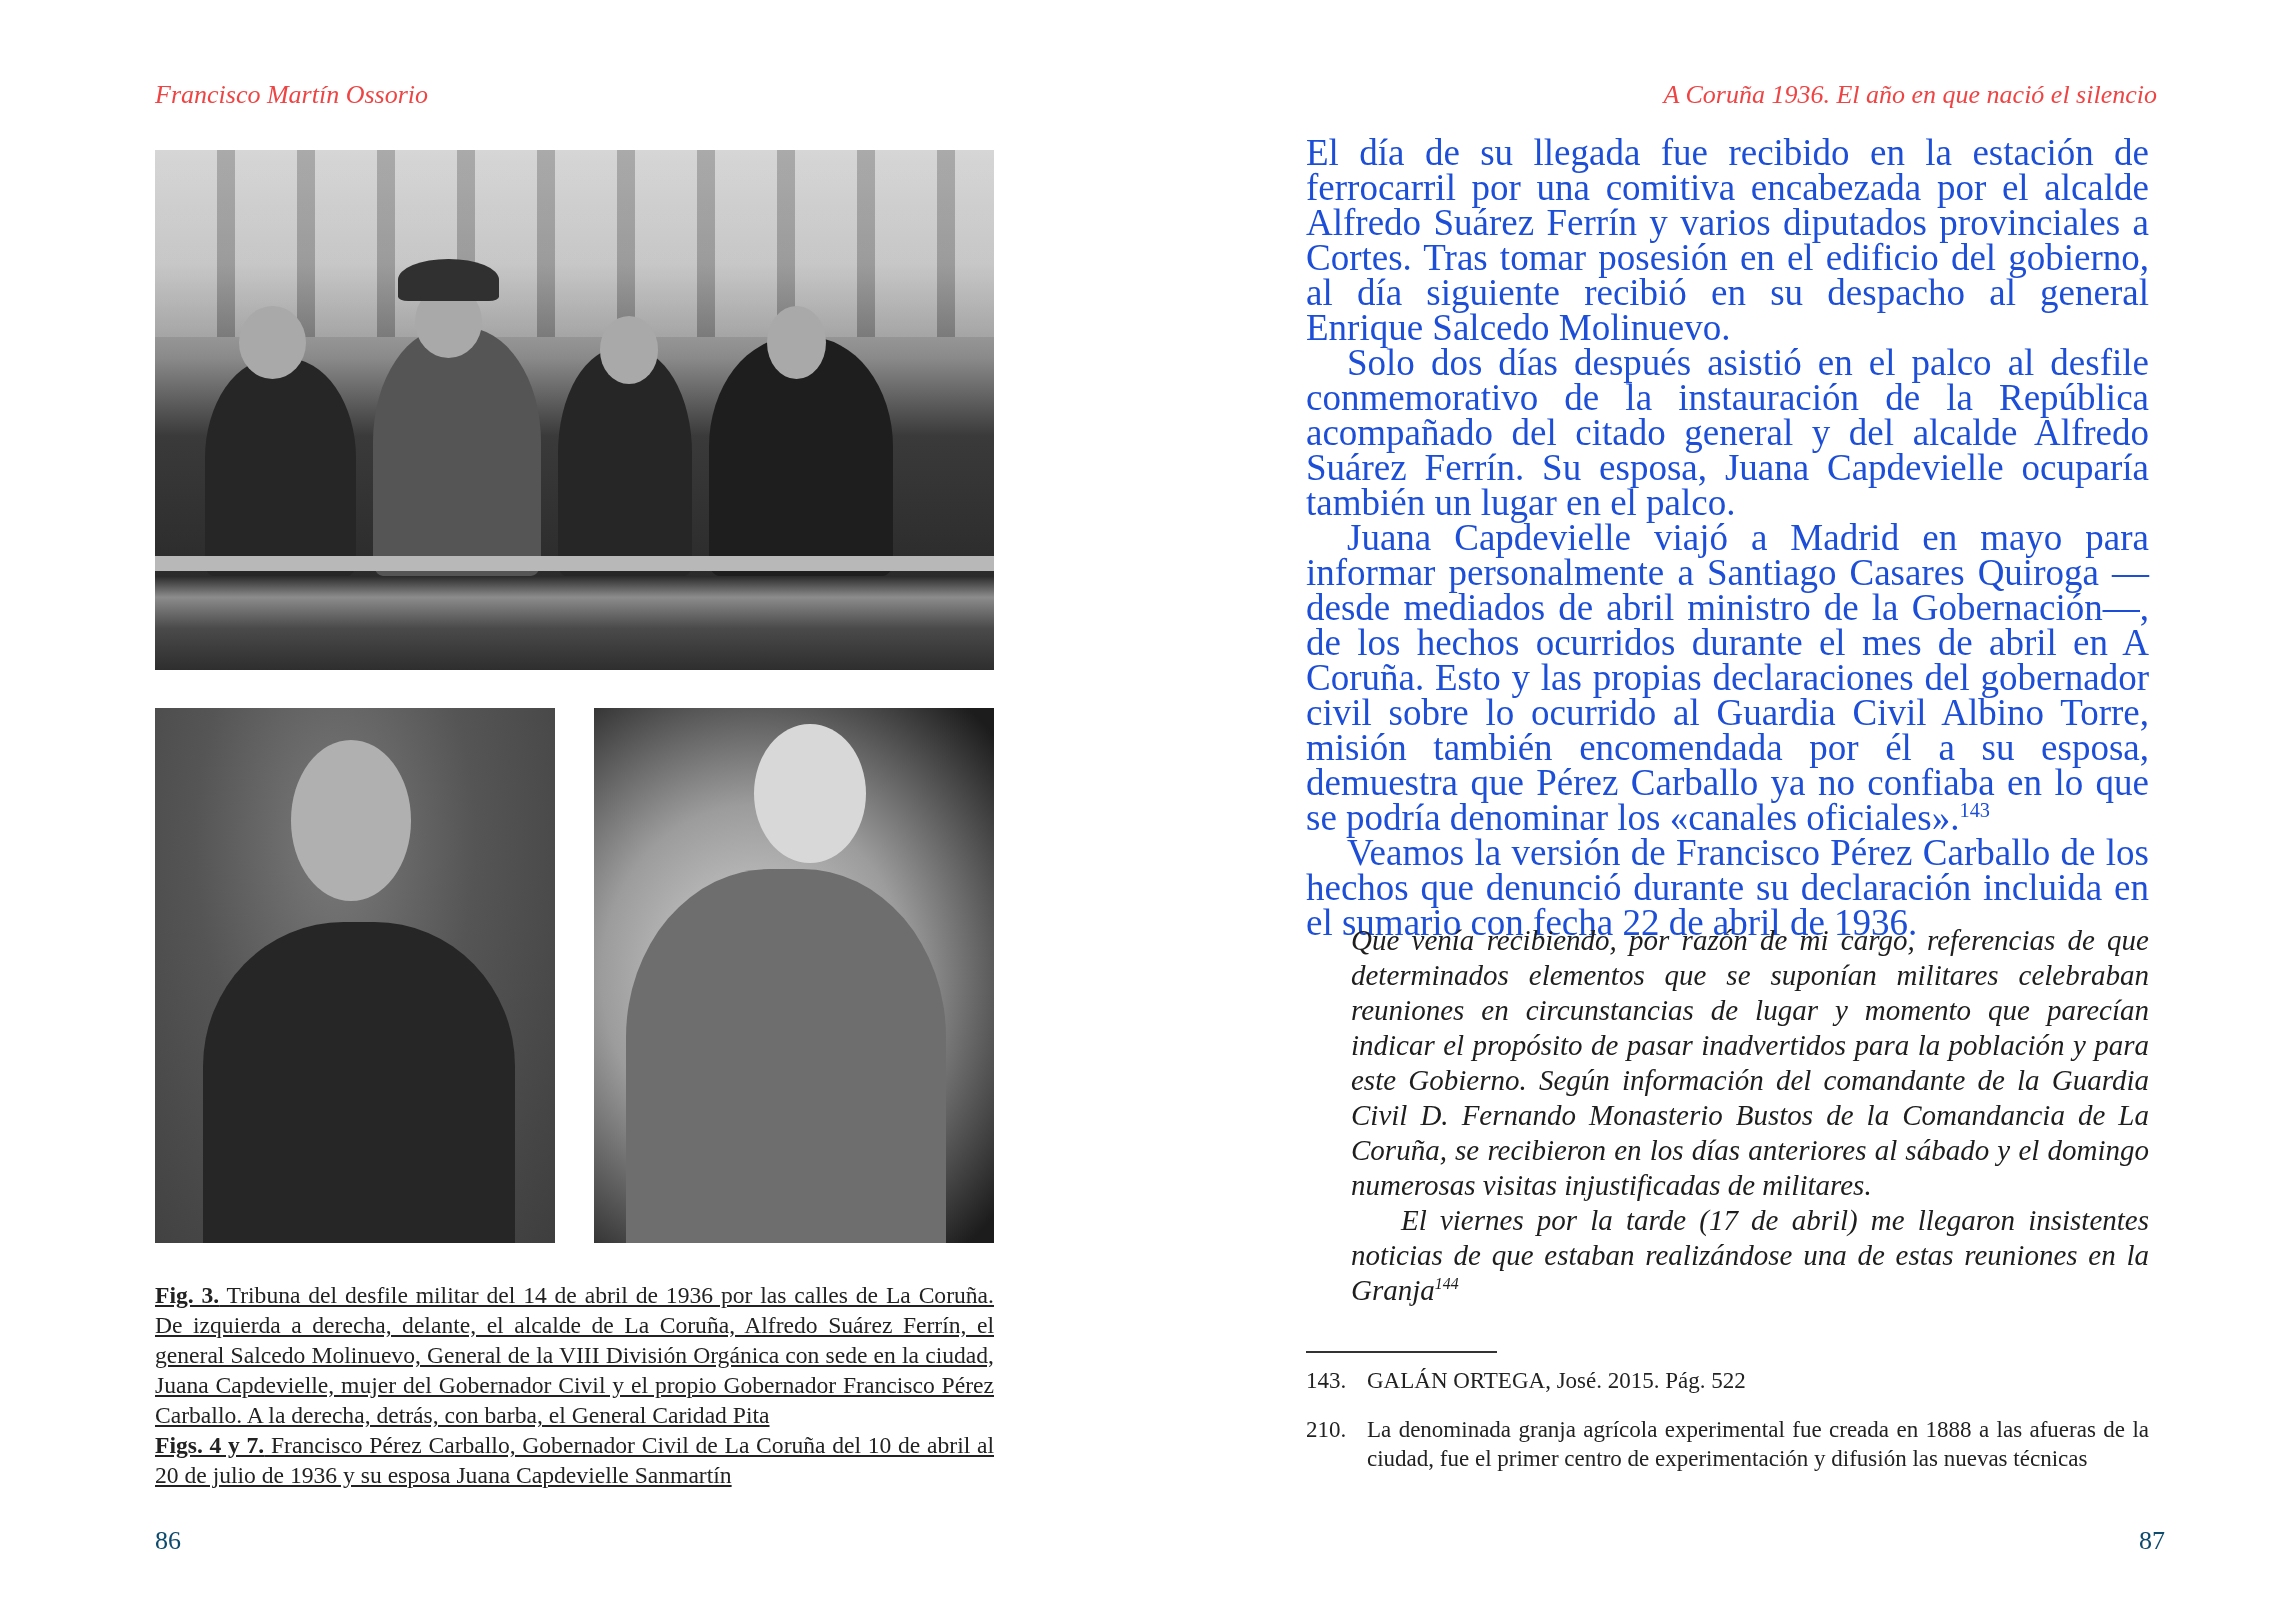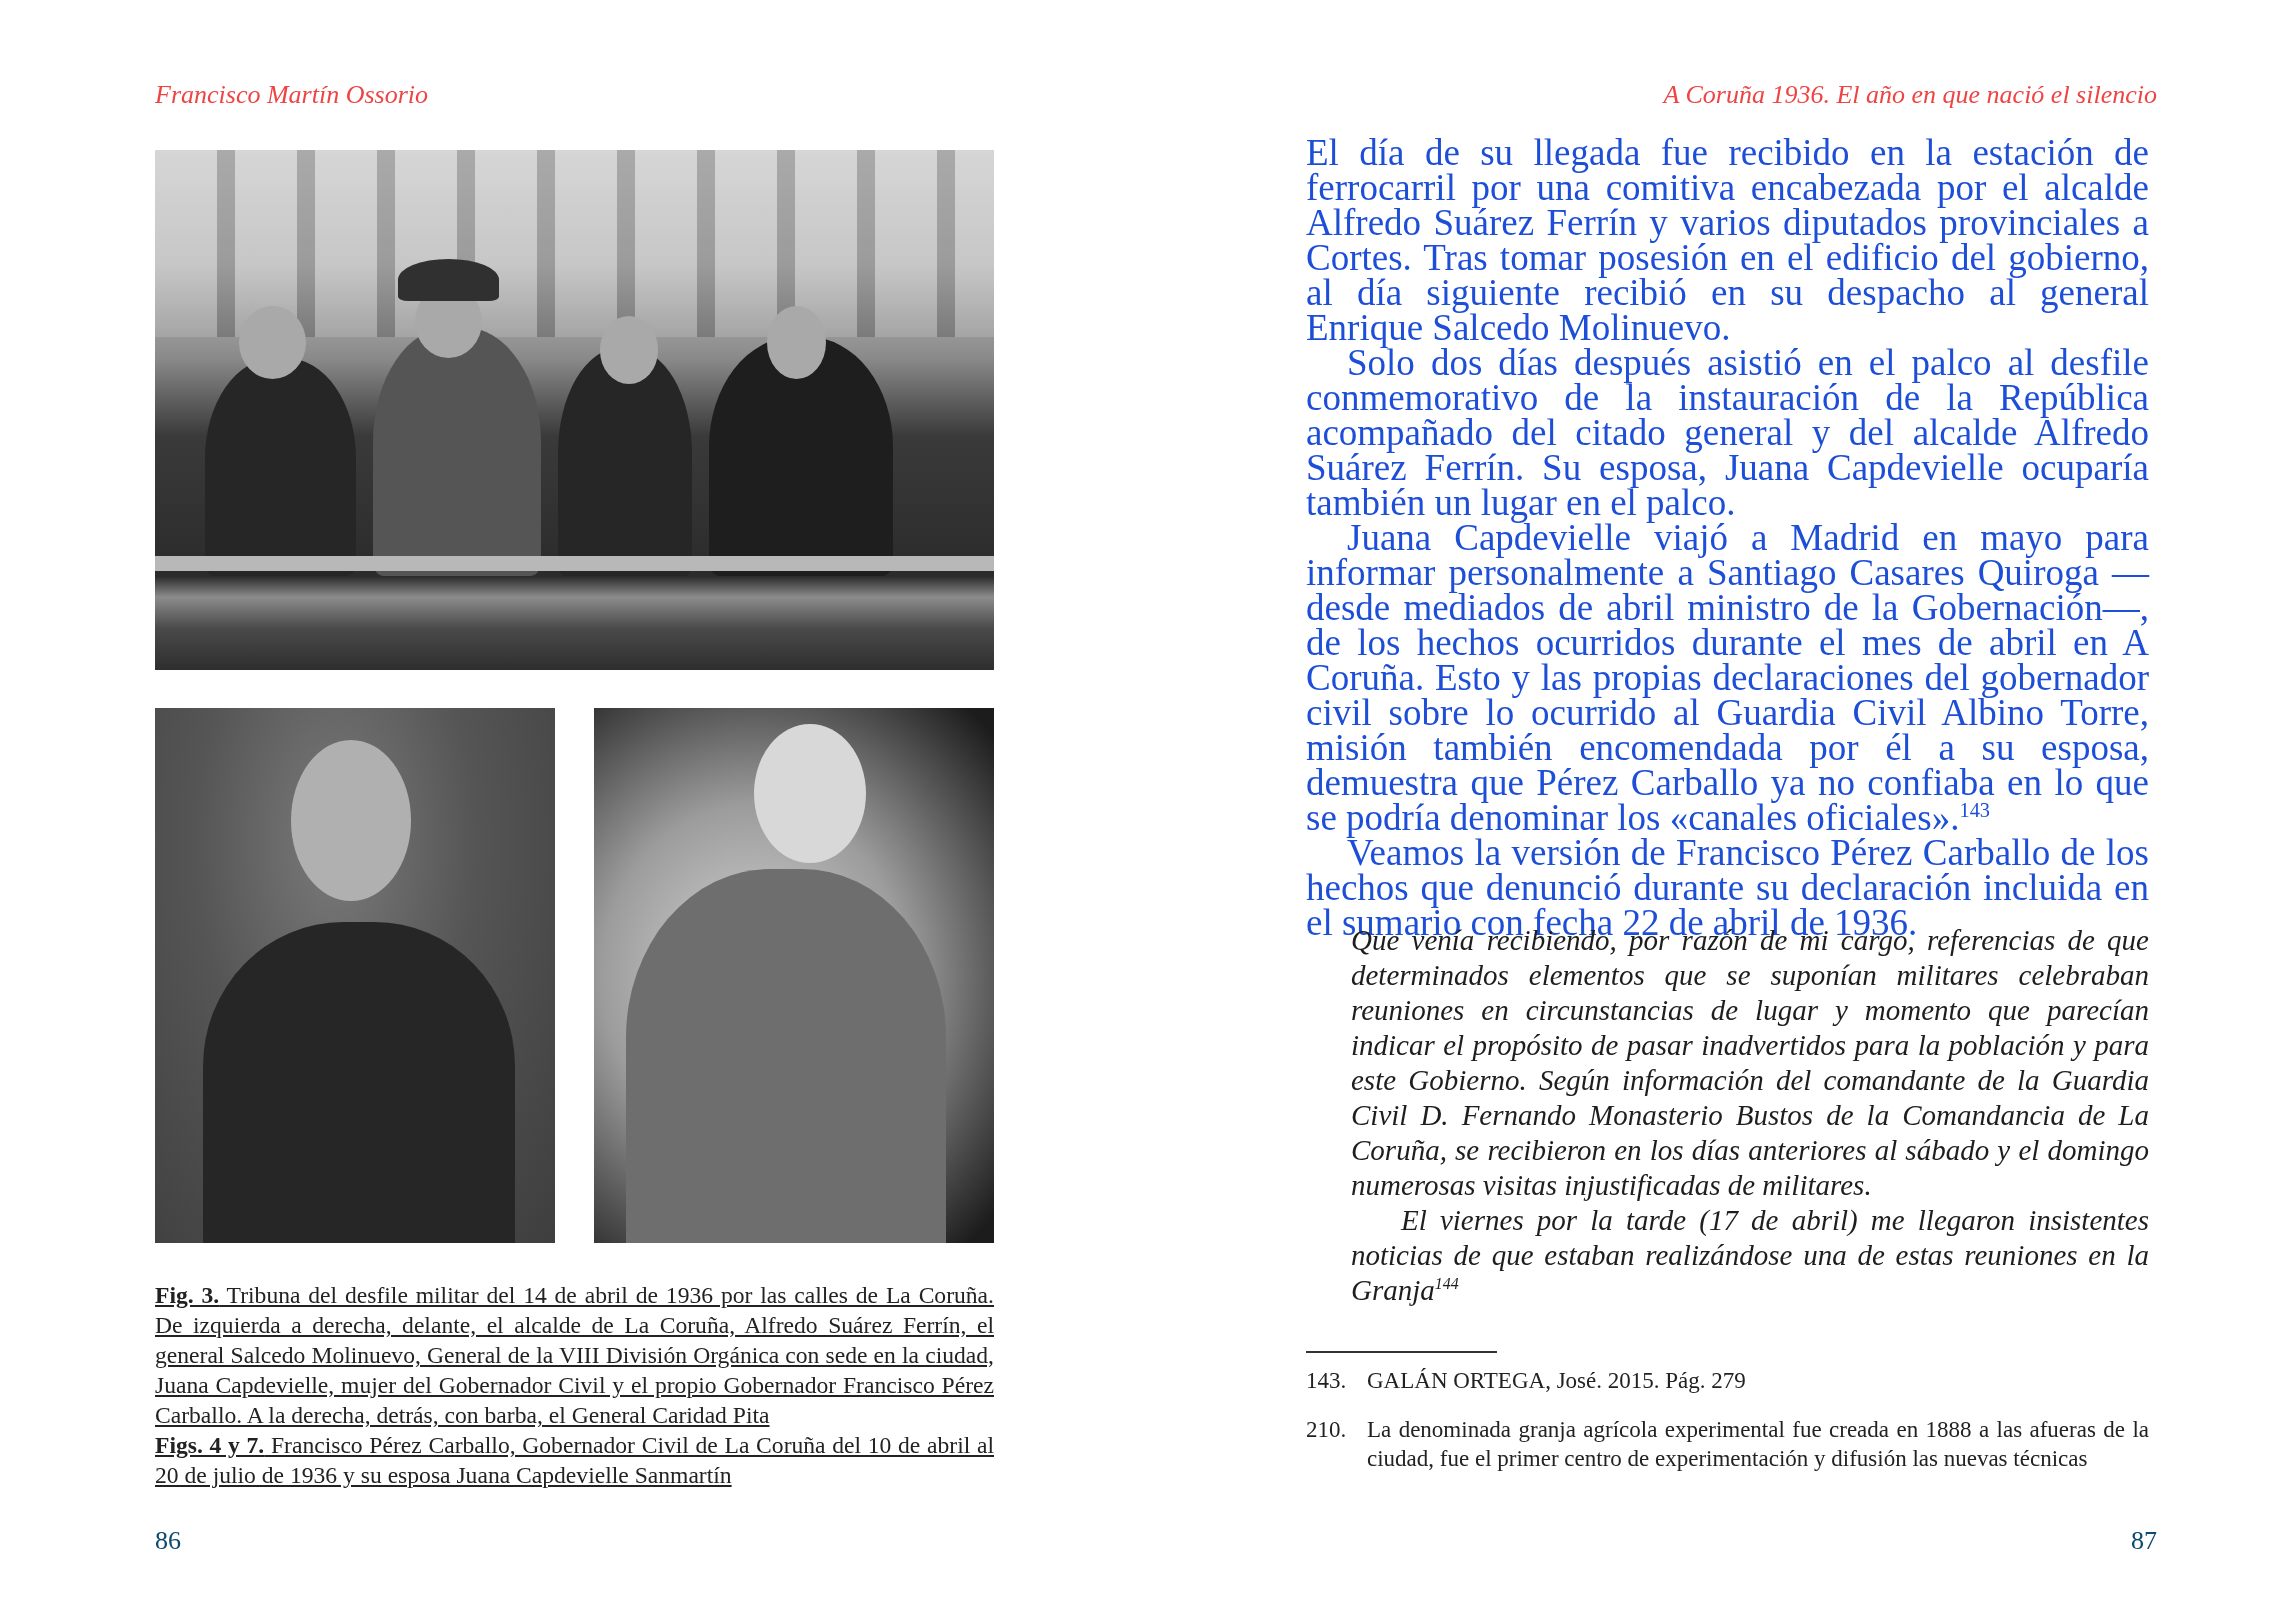--- a/index.html
+++ b/index.html
@@ -12,21 +12,21 @@
     .page-right { left: 1141px; }
 
     .running-head {
       position: absolute; top: 80px; font-style: italic; font-size: 26px; color: #ef4444;
     }
     .page-left .running-head { left: 155px; }
     .page-right .running-head { right: 125px; text-align: right; }
 
     .page-number { position: absolute; top: 1526px; font-size: 26px; color: #0c4a6e; }
     .page-left .page-number { left: 155px; }
-    .page-right .page-number { right: 125px; }
+    .page-right .page-number { right: 117px; }
 
     
     .photo { position: absolute; overflow: hidden; background: #6b6b6b; }
     .photo-tribune { left: 155px; top: 150px; width: 839px; height: 520px;
       background:
         linear-gradient(180deg, #cfcfcf 0%, #bdbdbd 22%, #8a8a8a 40%, #3a3a3a 55%, #2b2b2b 82%, #8c8c8c 86%, #4a4a4a 92%, #2e2e2e 100%);
     }
     .photo-tribune .building { position:absolute; left:0; top:0; right:0; height:36%;
       background: repeating-linear-gradient(90deg, rgba(255,255,255,0.15) 0 62px, rgba(0,0,0,0.18) 62px 80px); }
     .photo-tribune .figure { position:absolute; bottom: 18%; background:#262626; border-radius: 46% 46% 6% 6%; }
@@ -122,20 +122,20 @@
 
 <div class="quote">
   <p>Que venía recibiendo, por razón de mi cargo, referencias de que determinados elementos que se suponían militares celebraban reuniones en circunstancias de lugar y momento que parecían indicar el propósito de pasar inadvertidos para la población y para este Gobierno. Según información del comandante de la Guardia Civil D. Fernando Monasterio Bustos de la Comandancia de La Coruña, se recibieron en los días anteriores al sábado y el domingo numerosas visitas injustificadas de militares.</p>
   <p class="indent"><span>El viernes por la tarde (17 de abril) me llegaron insistentes noticias de que estaban realizándose una de estas reuniones en la Granja</span><sup>144</sup></p>
 </div>
 
 <div class="footnote-rule"></div>
 <div class="footnotes">
   <div class="footnote">
     <span class="fn-num">143.</span>
-    <span class="fn-text">GALÁN ORTEGA, José. 2015. Pág. 279</span>
+    <span class="fn-text">GALÁN ORTEGA, José. 2015. Pág. 522</span>
   </div>
   <div class="footnote">
     <span class="fn-num">210.</span>
     <span class="fn-text">La denominada granja agrícola experimental fue creada en 1888 a las afueras de la ciudad, fue el primer centro de experimentación y difusión las nuevas técnicas</span>
   </div>
 </div>
 
 
 </body></html>

